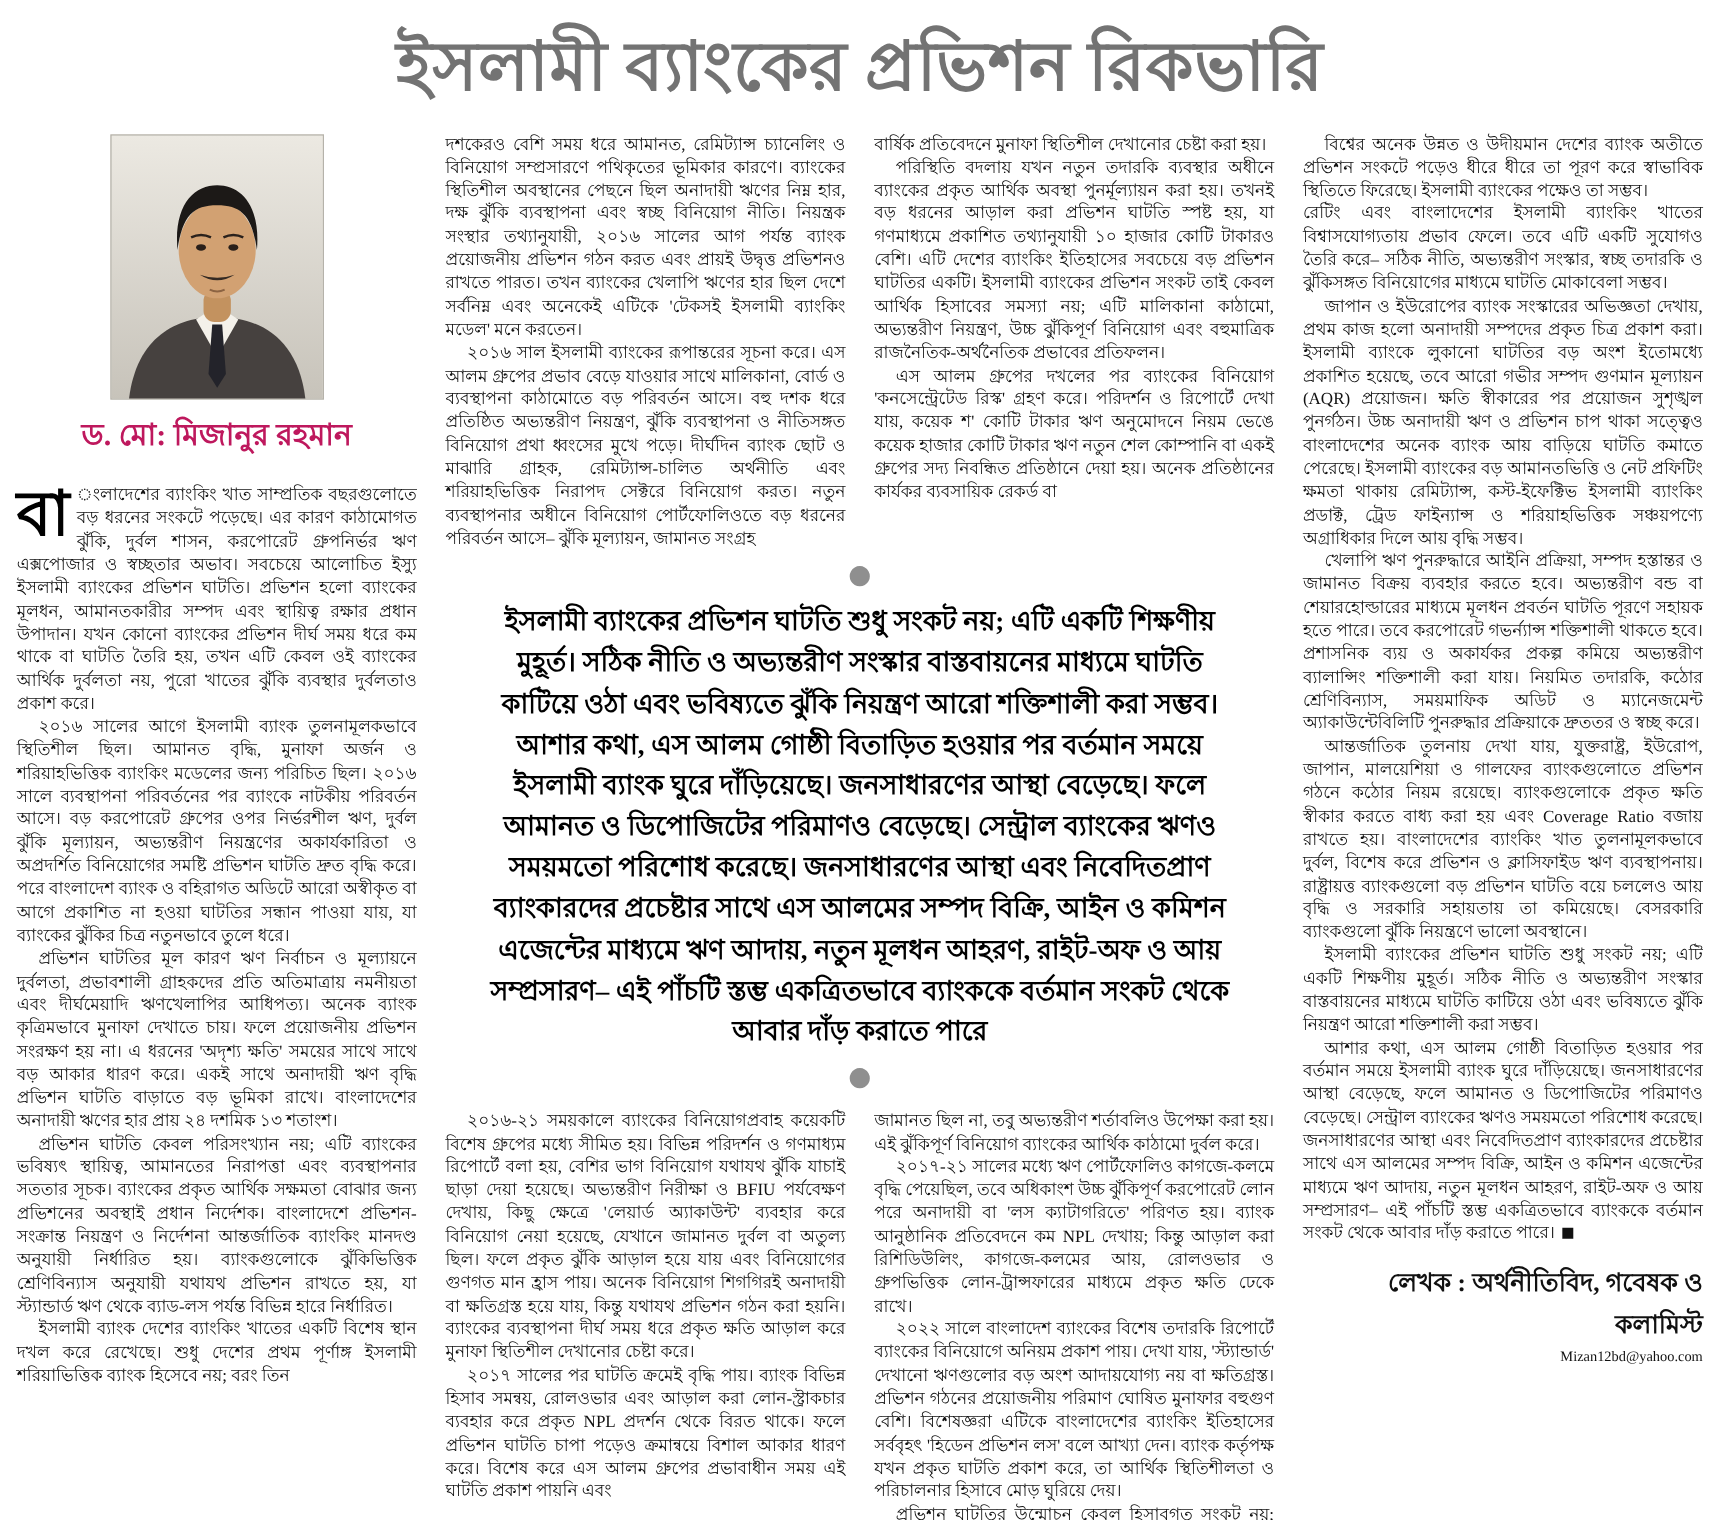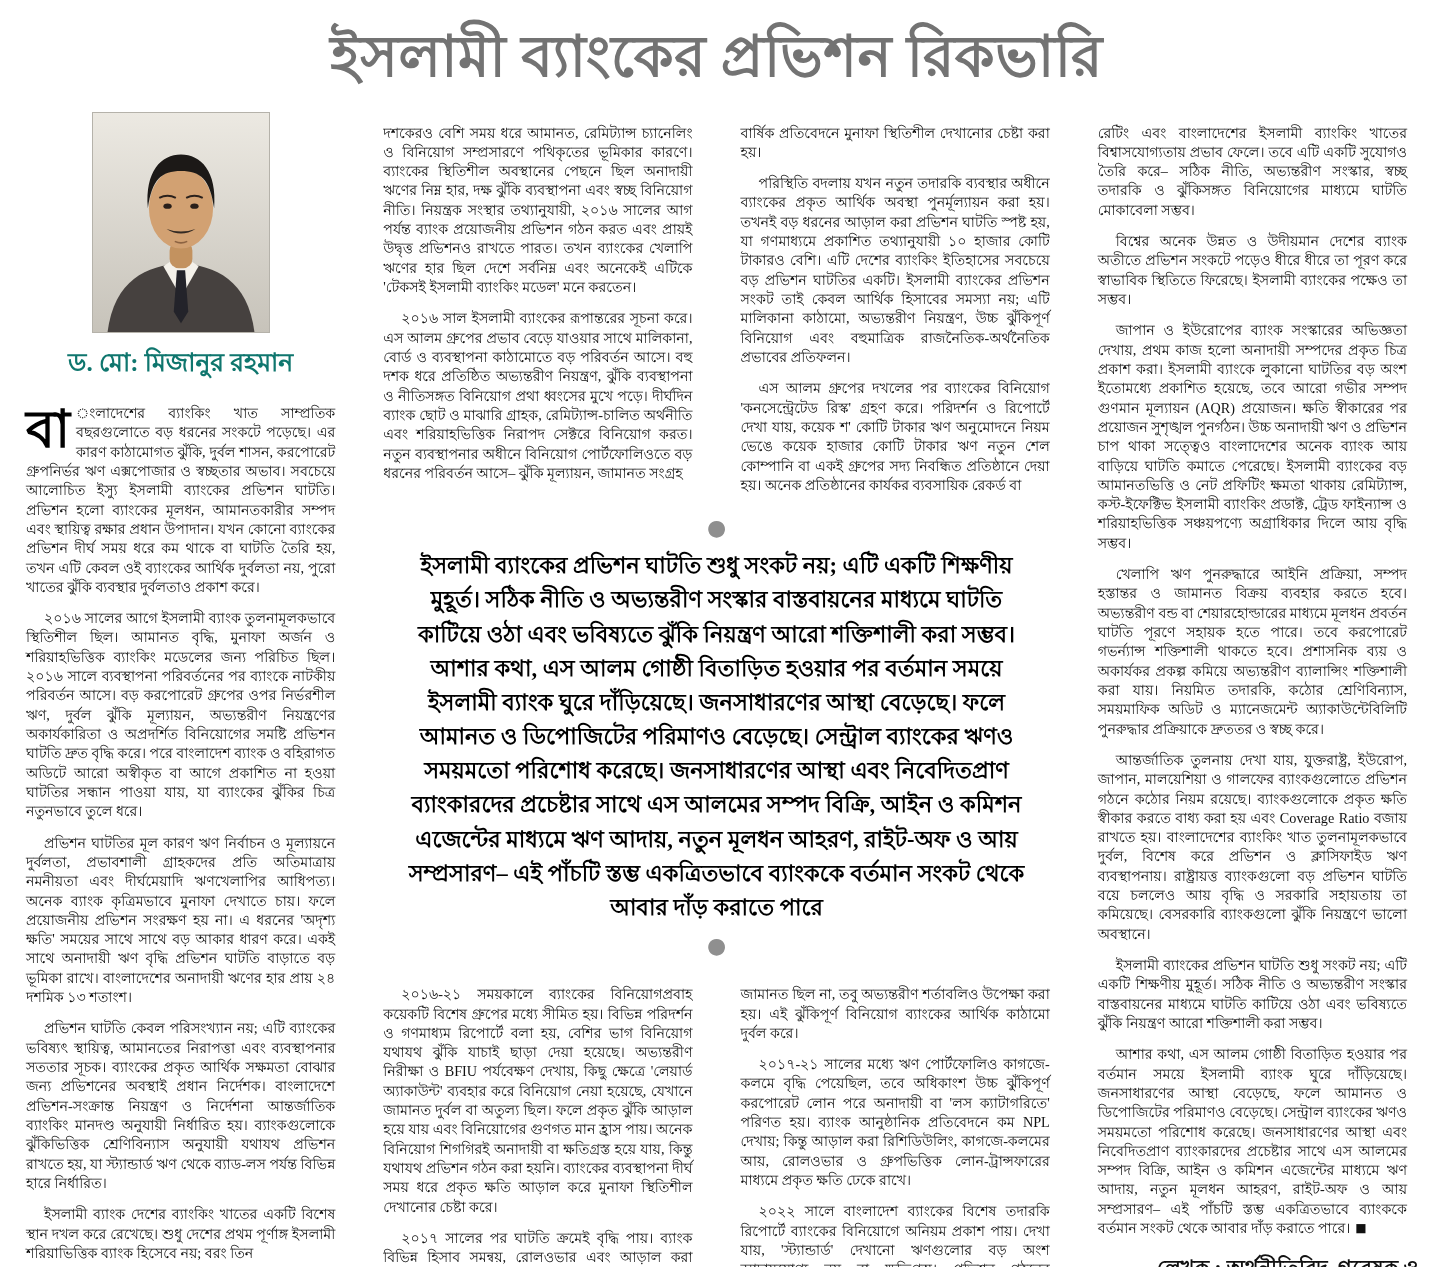--- a/index.html
+++ b/index.html
@@ -42,21 +42,21 @@
   .col2-bottom{ grid-column: 2; grid-row: 3; }
   .col3-bottom{ grid-column: 3; grid-row: 3; }
   .col4       { grid-column: 4; grid-row: 1 / 4; }
 
   
   .para {
     font-size: 14.2px;
     line-height: 1.36;
     text-align: justify;
     text-indent: 18px;
-    margin: 12px;
+    margin: 0;
     word-break: normal;
   }
   .para.cont { text-indent: 0; }
   .para.lead { text-indent: 0; }
 
   
   .dropcap {
     float: left;
     font-size: 52px;
     line-height: 0.85;
@@ -71,21 +71,21 @@
     margin: 0 auto 10px auto;
     border: 1px solid #b5b2aa;
     background: #ddd9d1;
   }
   .photo-box svg { display: block; width: 100%; height: auto; }
   .byline {
     text-align: center;
     font-size: 25px;
     font-weight: 700;
     margin: 2px 0 18px 0;
-    color: #0f766e;
+    color: #be185d;
   }
 
   
   .divider-dot {
     display: block;
     text-align: center;
     color: #8f8f8f;
     font-size: 22px;
     line-height: 1;
     margin: 6px 0;
@@ -187,22 +187,22 @@
     </div>
 
     <div class="col3-bottom">
       <p class="para cont">জামানত ছিল না, তবু অভ্যন্তরীণ শর্তাবলিও উপেক্ষা করা হয়। এই ঝুঁকিপূর্ণ বিনিয়োগ ব্যাংকের আর্থিক কাঠামো দুর্বল করে।</p>
       <p class="para">২০১৭-২১ সালের মধ্যে ঋণ পোর্টফোলিও কাগজে-কলমে বৃদ্ধি পেয়েছিল, তবে অধিকাংশ উচ্চ ঝুঁকিপূর্ণ করপোরেট লোন পরে অনাদায়ী বা 'লস ক্যাটাগরিতে' পরিণত হয়। ব্যাংক আনুষ্ঠানিক প্রতিবেদনে কম NPL দেখায়; কিন্তু আড়াল করা রিশিডিউলিং, কাগজে-কলমের আয়, রোলওভার ও গ্রুপভিত্তিক লোন-ট্রান্সফারের মাধ্যমে প্রকৃত ক্ষতি ঢেকে রাখে।</p>
       <p class="para">২০২২ সালে বাংলাদেশ ব্যাংকের বিশেষ তদারকি রিপোর্টে ব্যাংকের বিনিয়োগে অনিয়ম প্রকাশ পায়। দেখা যায়, 'স্ট্যান্ডার্ড' দেখানো ঋণগুলোর বড় অংশ আদায়যোগ্য নয় বা ক্ষতিগ্রস্ত। প্রভিশন গঠনের প্রয়োজনীয় পরিমাণ ঘোষিত মুনাফার বহুগুণ বেশি। বিশেষজ্ঞরা এটিকে বাংলাদেশের ব্যাংকিং ইতিহাসের সর্ববৃহৎ 'হিডেন প্রভিশন লস' বলে আখ্যা দেন। ব্যাংক কর্তৃপক্ষ যখন প্রকৃত ঘাটতি প্রকাশ করে, তা আর্থিক স্থিতিশীলতা ও পরিচালনার হিসাবে মোড় ঘুরিয়ে দেয়।</p>
       <p class="para">প্রভিশন ঘাটতির উন্মোচন কেবল হিসাবগত সংকট নয়; এটি ব্যাংকের সুনাম, আমানতকারীর আস্থা, আন্তর্জাতিক</p>
     </div>
 
     <div class="col4">
+      <p class="para">বিশ্বের অনেক উন্নত ও উদীয়মান দেশের ব্যাংক অতীতে প্রভিশন সংকটে পড়েও ধীরে ধীরে তা পূরণ করে স্বাভাবিক স্থিতিতে ফিরেছে। ইসলামী ব্যাংকের পক্ষেও তা সম্ভব।</p>
       <p class="para cont">রেটিং এবং বাংলাদেশের ইসলামী ব্যাংকিং খাতের বিশ্বাসযোগ্যতায় প্রভাব ফেলে। তবে এটি একটি সুযোগও তৈরি করে– সঠিক নীতি, অভ্যন্তরীণ সংস্কার, স্বচ্ছ তদারকি ও ঝুঁকিসঙ্গত বিনিয়োগের মাধ্যমে ঘাটতি মোকাবেলা সম্ভব।</p>
-      <p class="para">বিশ্বের অনেক উন্নত ও উদীয়মান দেশের ব্যাংক অতীতে প্রভিশন সংকটে পড়েও ধীরে ধীরে তা পূরণ করে স্বাভাবিক স্থিতিতে ফিরেছে। ইসলামী ব্যাংকের পক্ষেও তা সম্ভব।</p>
       <p class="para">জাপান ও ইউরোপের ব্যাংক সংস্কারের অভিজ্ঞতা দেখায়, প্রথম কাজ হলো অনাদায়ী সম্পদের প্রকৃত চিত্র প্রকাশ করা। ইসলামী ব্যাংকে লুকানো ঘাটতির বড় অংশ ইতোমধ্যে প্রকাশিত হয়েছে, তবে আরো গভীর সম্পদ গুণমান মূল্যায়ন (AQR) প্রয়োজন। ক্ষতি স্বীকারের পর প্রয়োজন সুশৃঙ্খল পুনর্গঠন। উচ্চ অনাদায়ী ঋণ ও প্রভিশন চাপ থাকা সত্ত্বেও বাংলাদেশের অনেক ব্যাংক আয় বাড়িয়ে ঘাটতি কমাতে পেরেছে। ইসলামী ব্যাংকের বড় আমানতভিত্তি ও নেট প্রফিটিং ক্ষমতা থাকায় রেমিট্যান্স, কস্ট-ইফেক্টিভ ইসলামী ব্যাংকিং প্রডাক্ট, ট্রেড ফাইন্যান্স ও শরিয়াহভিত্তিক সঞ্চয়পণ্যে অগ্রাধিকার দিলে আয় বৃদ্ধি সম্ভব।</p>
       <p class="para">খেলাপি ঋণ পুনরুদ্ধারে আইনি প্রক্রিয়া, সম্পদ হস্তান্তর ও জামানত বিক্রয় ব্যবহার করতে হবে। অভ্যন্তরীণ বন্ড বা শেয়ারহোল্ডারের মাধ্যমে মূলধন প্রবর্তন ঘাটতি পূরণে সহায়ক হতে পারে। তবে করপোরেট গভর্ন্যান্স শক্তিশালী থাকতে হবে। প্রশাসনিক ব্যয় ও অকার্যকর প্রকল্প কমিয়ে অভ্যন্তরীণ ব্যালান্সিং শক্তিশালী করা যায়। নিয়মিত তদারকি, কঠোর শ্রেণিবিন্যাস, সময়মাফিক অডিট ও ম্যানেজমেন্ট অ্যাকাউন্টেবিলিটি পুনরুদ্ধার প্রক্রিয়াকে দ্রুততর ও স্বচ্ছ করে।</p>
       <p class="para">আন্তর্জাতিক তুলনায় দেখা যায়, যুক্তরাষ্ট্র, ইউরোপ, জাপান, মালয়েশিয়া ও গালফের ব্যাংকগুলোতে প্রভিশন গঠনে কঠোর নিয়ম রয়েছে। ব্যাংকগুলোকে প্রকৃত ক্ষতি স্বীকার করতে বাধ্য করা হয় এবং Coverage Ratio বজায় রাখতে হয়। বাংলাদেশের ব্যাংকিং খাত তুলনামূলকভাবে দুর্বল, বিশেষ করে প্রভিশন ও ক্লাসিফাইড ঋণ ব্যবস্থাপনায়। রাষ্ট্রায়ত্ত ব্যাংকগুলো বড় প্রভিশন ঘাটতি বয়ে চললেও আয় বৃদ্ধি ও সরকারি সহায়তায় তা কমিয়েছে। বেসরকারি ব্যাংকগুলো ঝুঁকি নিয়ন্ত্রণে ভালো অবস্থানে।</p>
       <p class="para">ইসলামী ব্যাংকের প্রভিশন ঘাটতি শুধু সংকট নয়; এটি একটি শিক্ষণীয় মুহূর্ত। সঠিক নীতি ও অভ্যন্তরীণ সংস্কার বাস্তবায়নের মাধ্যমে ঘাটতি কাটিয়ে ওঠা এবং ভবিষ্যতে ঝুঁকি নিয়ন্ত্রণ আরো শক্তিশালী করা সম্ভব।</p>
       <p class="para"><span>আশার কথা, এস আলম গোষ্ঠী বিতাড়িত হওয়ার পর বর্তমান সময়ে ইসলামী ব্যাংক ঘুরে দাঁড়িয়েছে। জনসাধারণের আস্থা বেড়েছে, ফলে আমানত ও ডিপোজিটের পরিমাণও বেড়েছে। সেন্ট্রাল ব্যাংকের ঋণও সময়মতো পরিশোধ করেছে। জনসাধারণের আস্থা এবং নিবেদিতপ্রাণ ব্যাংকারদের প্রচেষ্টার সাথে এস আলমের সম্পদ বিক্রি, আইন ও কমিশন এজেন্টের মাধ্যমে ঋণ আদায়, নতুন মূলধন আহরণ, রাইট-অফ ও আয় সম্প্রসারণ– এই পাঁচটি স্তম্ভ একত্রিতভাবে ব্যাংককে বর্তমান সংকট থেকে আবার দাঁড় করাতে পারে।</span><span class="end-marker">■</span></p>
 
       <div class="footer-credit">
         <div class="credit-line">লেখক : অর্থনীতিবিদ, গবেষক ও কলামিস্ট</div>
         <div class="credit-email">Mizan12bd@yahoo.com</div>
       </div>

